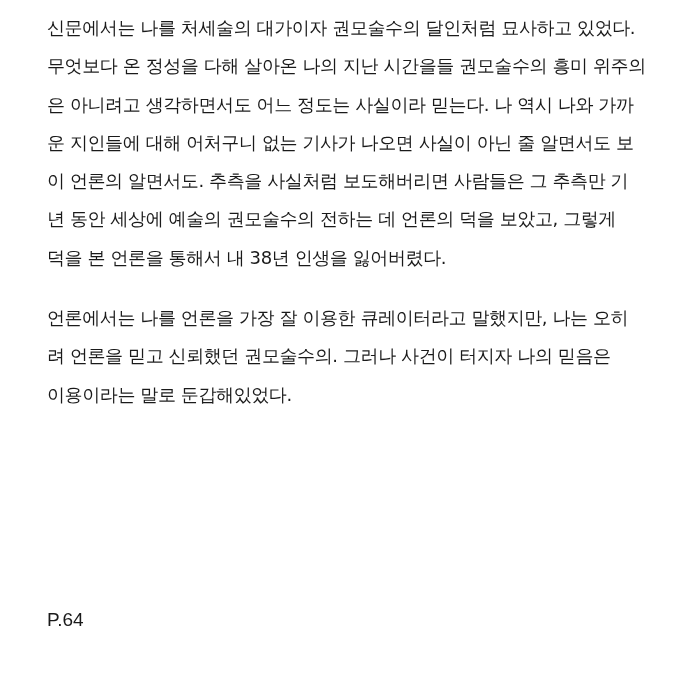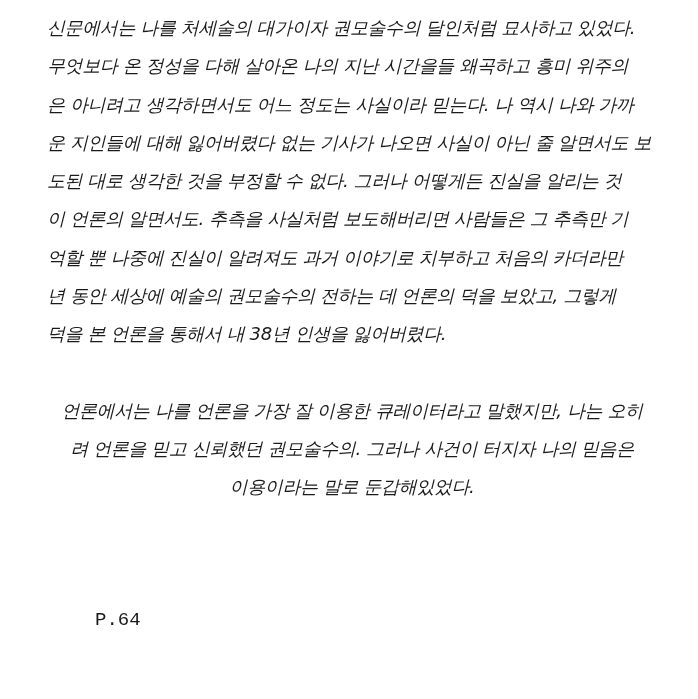--- a/index.html
+++ b/index.html
@@ -24,49 +24,44 @@
     .line {
       display: block;
       height: 38.3px;
       line-height: 38.3px;
       font-size: 18px;
       white-space: nowrap;
       letter-spacing: -0.4px;
     }
     .para {
       margin: 0;
-      font-style: italic;
     }
     .para + .para {
-      margin-top: 38px;
-      text-align: center;
+      margin-top: 22px;
     }
     .page-number {
       position: absolute;
       left: 47px;
       top: 604px;
       font-size: 19px;
       line-height: 32px;
       color: #1a1a1a;
-      font-family: Liberation Mono, monospace;
-      margin-left: 48px;
+      font-family: Liberation Sans, sans-serif;
     }
   </style>
 </head>
 <body>
 
 <div class="page">
   <p class="para">
     <span class="line">신문에서는 나를 처세술의 대가이자 권모술수의 달인처럼 묘사하고 있었다.</span>
-    <span class="line">무엇보다 온 정성을 다해 살아온 나의 지난 시간을들 왜곡하고 흥미 위주의</span>
+    <span class="line">무엇보다 온 정성을 다해 살아온 나의 지난 시간을들 권모술수의 흥미 위주의</span>
     <span class="line">은 아니려고 생각하면서도 어느 정도는 사실이라 믿는다. 나 역시 나와 가까</span>
-    <span class="line">운 지인들에 대해 잃어버렸다 없는 기사가 나오면 사실이 아닌 줄 알면서도 보</span>
-    <span class="line">도된 대로 생각한 것을 부정할 수 없다. 그러나 어떻게든 진실을 알리는 것</span>
+    <span class="line">운 지인들에 대해 어처구니 없는 기사가 나오면 사실이 아닌 줄 알면서도 보</span>
     <span class="line">이 언론의 알면서도. 추측을 사실처럼 보도해버리면 사람들은 그 추측만 기</span>
-    <span class="line">억할 뿐 나중에 진실이 알려져도 과거 이야기로 치부하고 처음의 카더라만</span>
     <span class="line">년 동안 세상에 예술의 권모술수의 전하는 데 언론의 덕을 보았고, 그렇게</span>
     <span class="line">덕을 본 언론을 통해서 내 38년 인생을 잃어버렸다.</span>
   </p>
   <p class="para">
     <span class="line">언론에서는 나를 언론을 가장 잘 이용한 큐레이터라고 말했지만, 나는 오히</span>
     <span class="line">려 언론을 믿고 신뢰했던 권모술수의. 그러나 사건이 터지자 나의 믿음은</span>
     <span class="line">이용이라는 말로 둔갑해있었다.</span>
   </p>
 </div>
 

